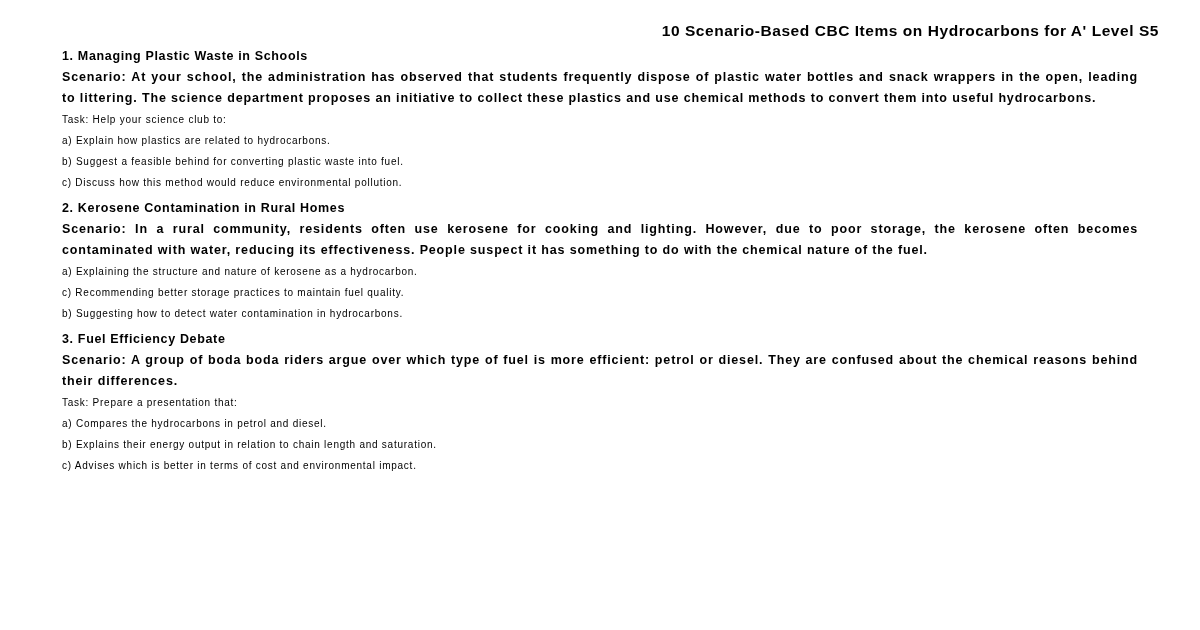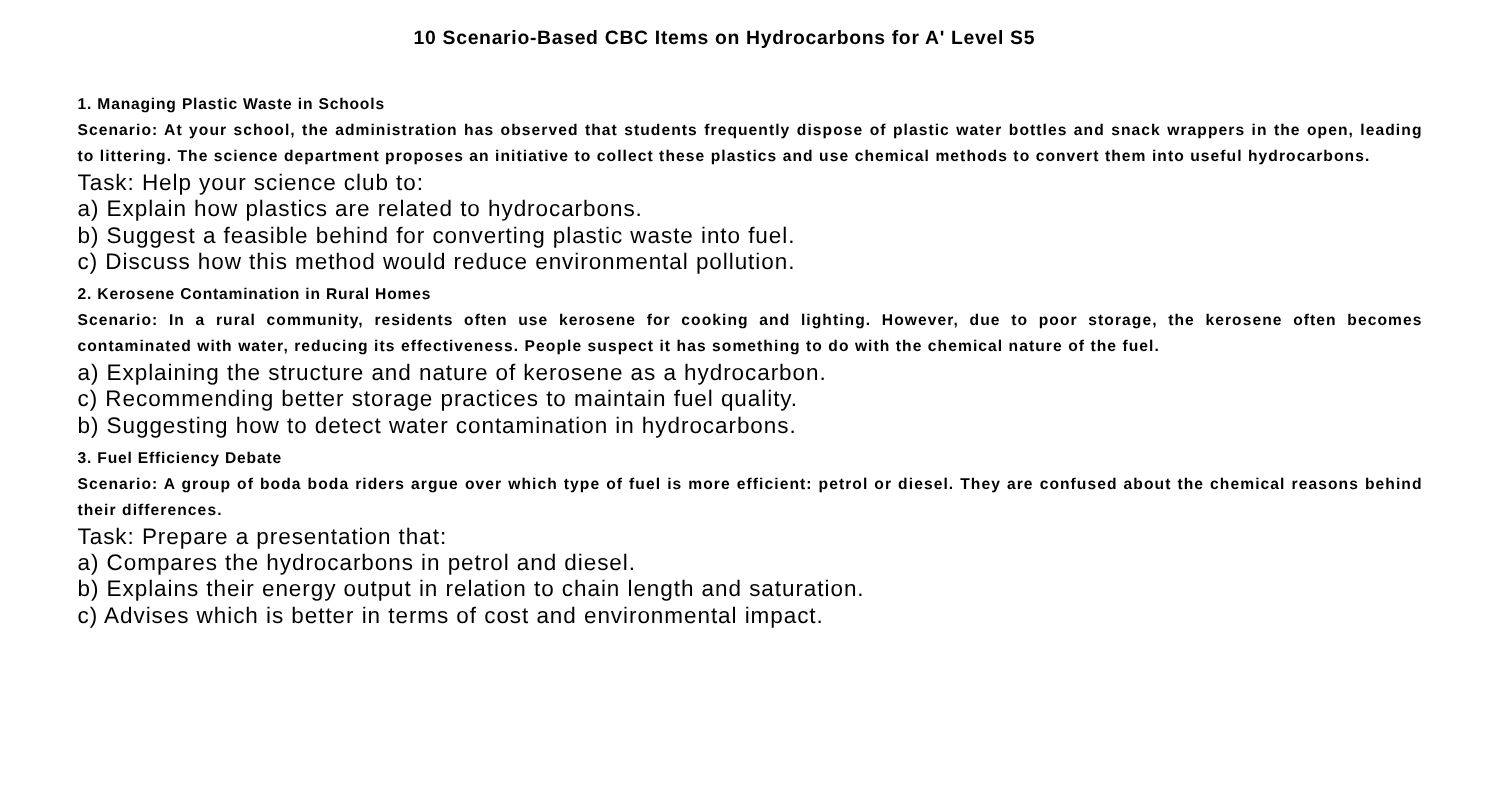--- a/index.html
+++ b/index.html
@@ -13,30 +13,30 @@
       overflow: hidden;
       position: relative;
       font-family: "Liberation Sans", "DejaVu Sans", sans-serif;
       color: #000000;
     }
     .doc-title {
       position: absolute;
       top: 20px;
       left: 0;
       width: 1159px;
-      text-align: center;
+      text-align: right;
       font-weight: bold;
       font-size: 15.5px;
       letter-spacing: 0.55px;
       line-height: 22px;
       margin: 0;
     }
     .content {
       position: absolute;
-      top: 73px;
+      top: 46px;
       left: 62px;
       width: 1076px;
     }
     .section { margin: 0; }
     .section + .section { margin-top: 5px; }
     .section-heading {
       font-weight: bold;
       font-size: 12.5px;
       letter-spacing: 0.65px;
       line-height: 21px;
@@ -44,21 +44,21 @@
     }
     .para {
       font-size: 12.5px;
       letter-spacing: 0.85px;
       line-height: 21px;
       margin: 0;
       text-align: justify;
       font-weight: bold;
     }
     .line {
-      font-size: 18px;
+      font-size: 10px;
       letter-spacing: 0.75px;
       line-height: 21px;
       margin: 0;
       white-space: nowrap;
     }
   </style>
 </head>
 <body>
 
 <h1 class="doc-title">10 Scenario-Based CBC Items on Hydrocarbons for A' Level S5</h1>

